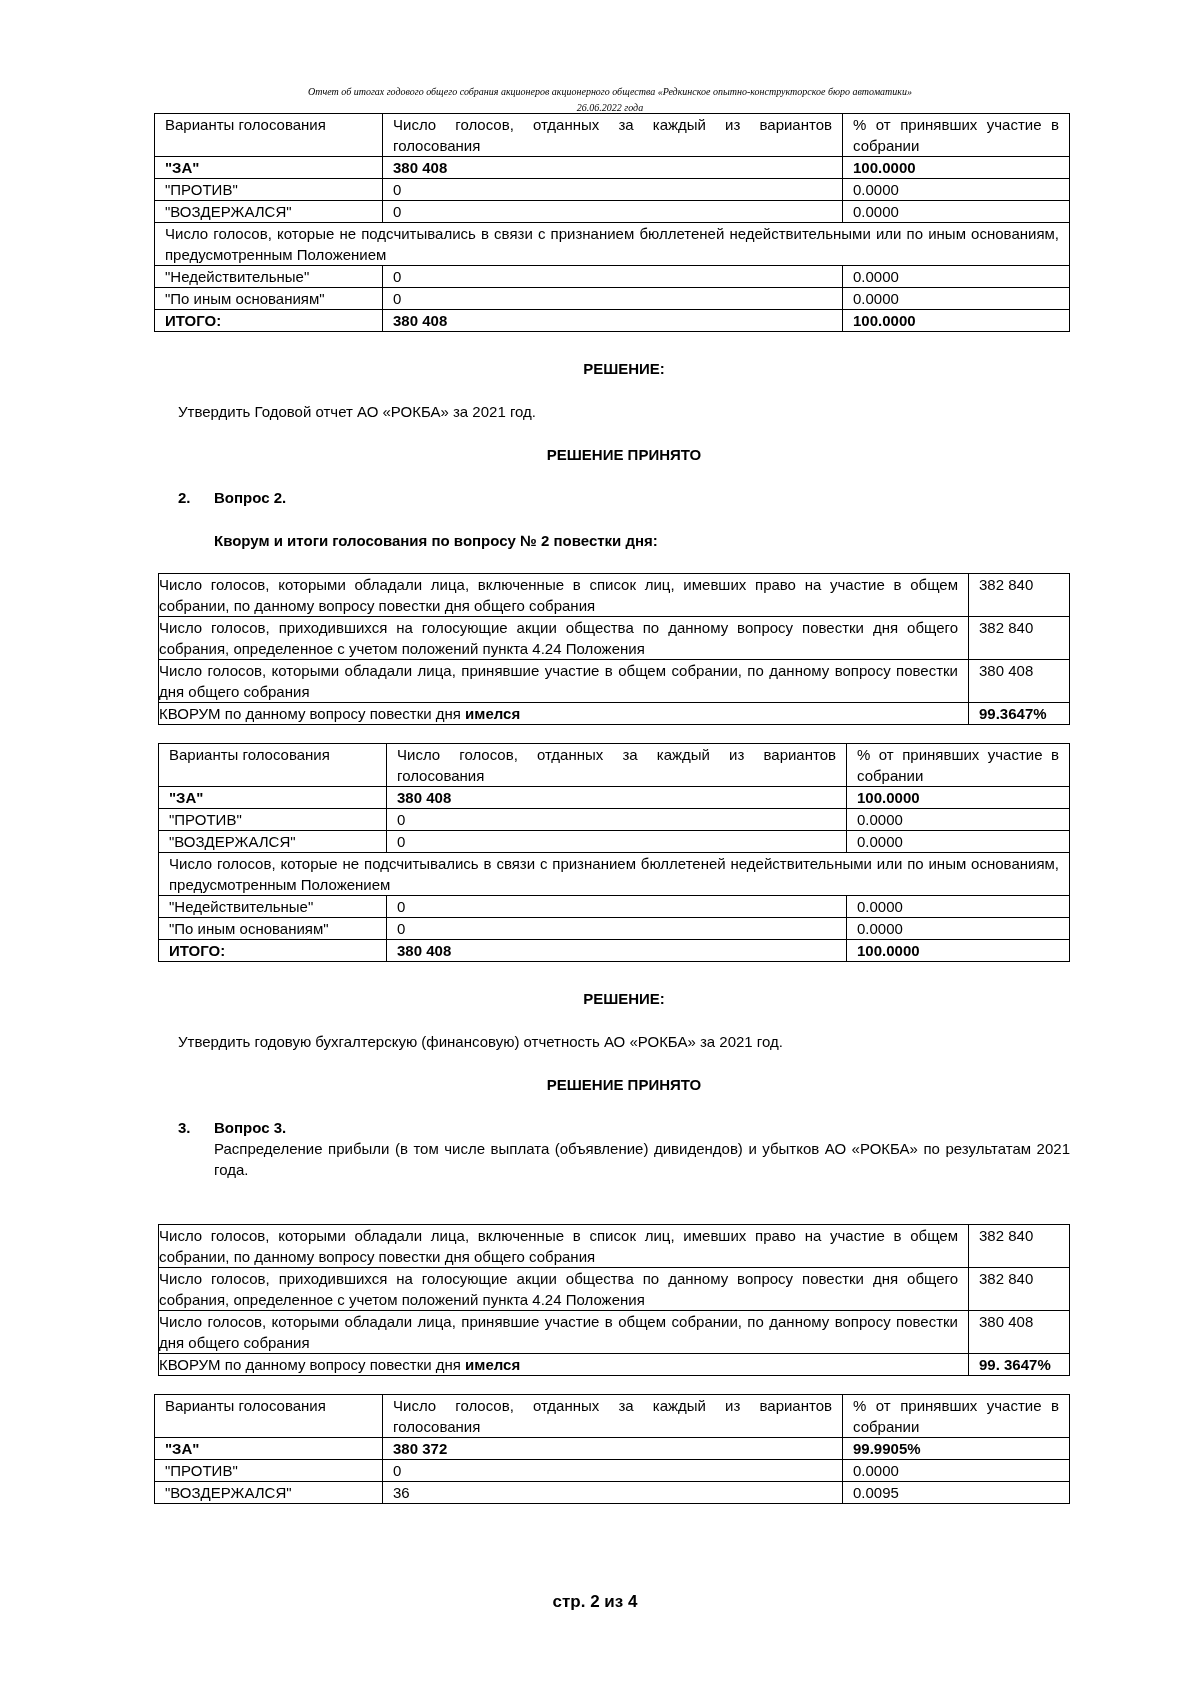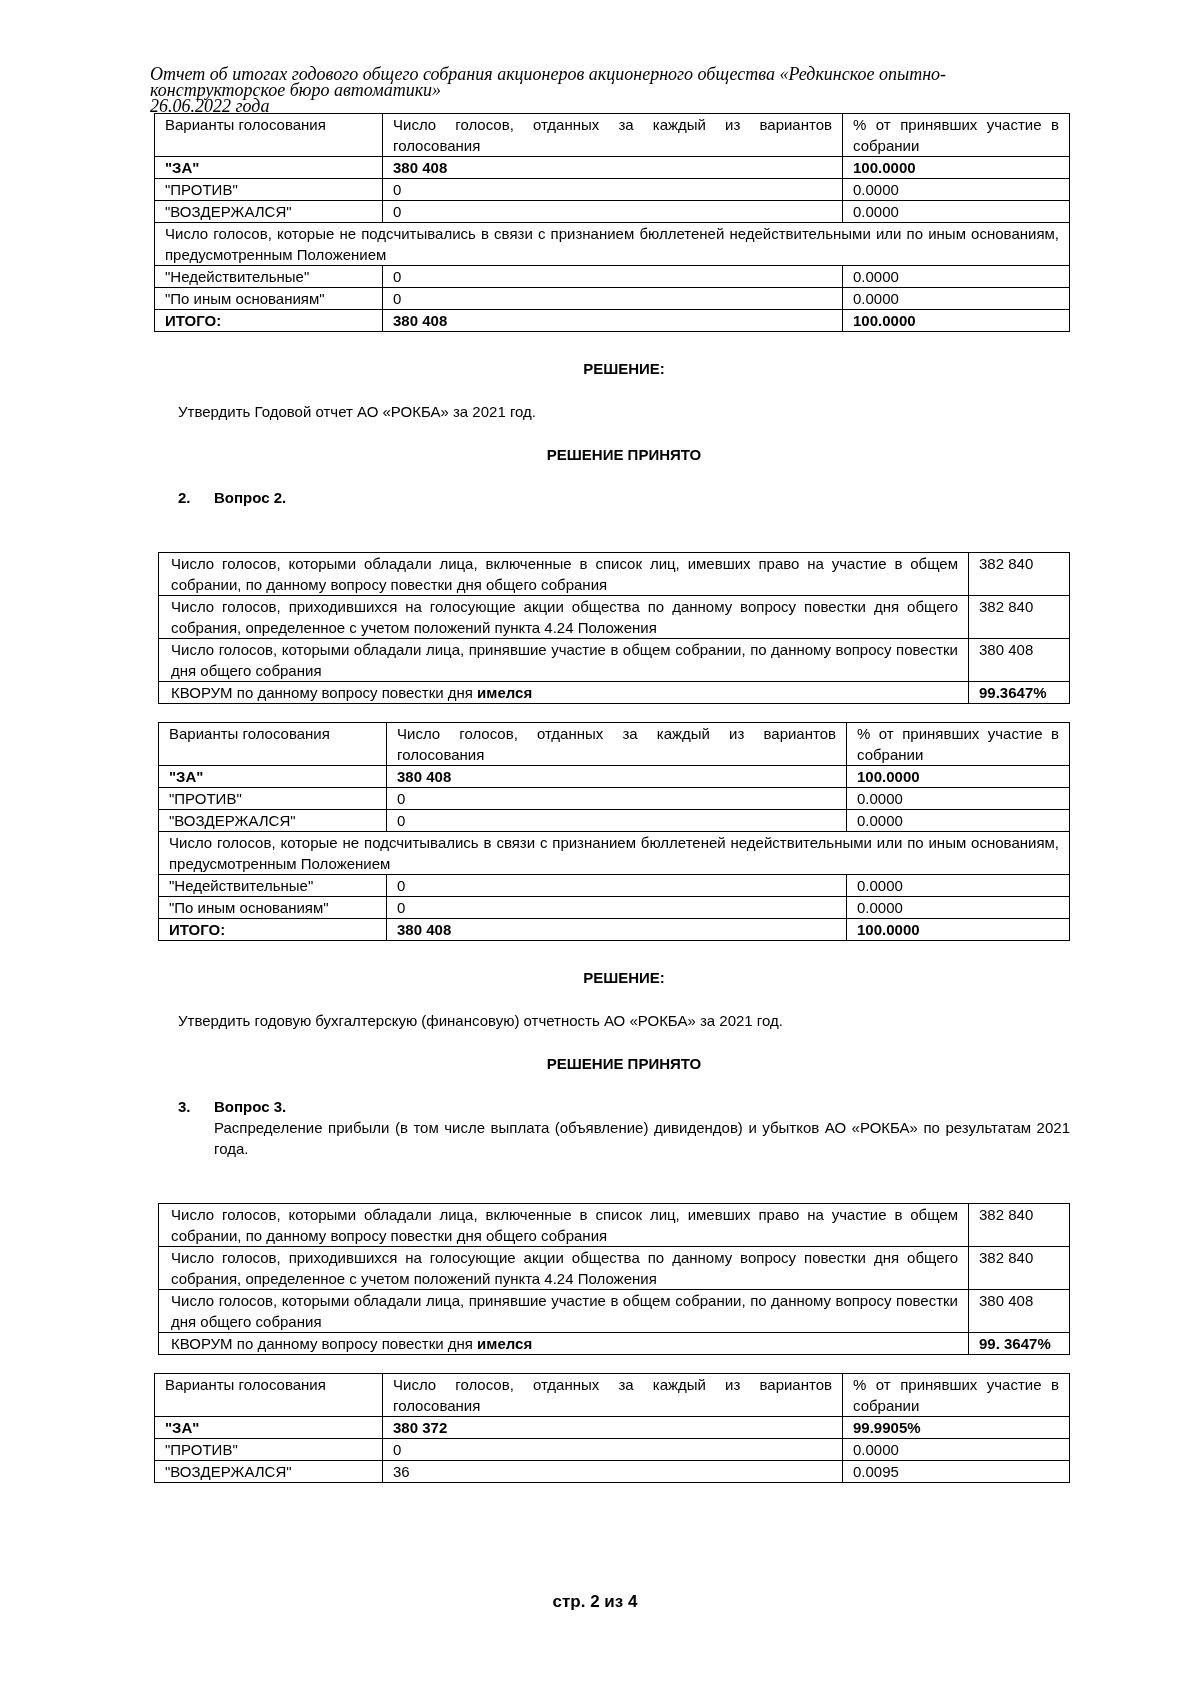--- a/index.html
+++ b/index.html
@@ -1,27 +1,27 @@
 <!DOCTYPE html>
 <html><head>
 <meta charset="utf-8">
 <style>
   html, body { margin: 0; padding: 0; background: #ffffff; }
   body { width: 1190px; height: 1683px; position: relative; overflow: hidden; color: #000; font-family: "Liberation Sans", sans-serif; }
   .page { position: absolute; left: 0; top: 0; width: 1190px; height: 1683px; }
-  .header { position: absolute; left: 150px; top: 66px; width: 920px; text-align: left; font-family: "Liberation Serif", serif; font-style: italic; font-size: 18px; line-height: 16px; }
+  .header { position: absolute; left: 150px; top: 84px; width: 920px; text-align: center; font-family: "Liberation Serif", serif; font-style: italic; font-size: 10px; line-height: 16px; }
   .content { position: absolute; left: 158px; top: 113px; width: 912px; font-size: 15px; line-height: 21px; }
   table { border-collapse: collapse; width: 100%; table-layout: fixed; font-size: 15px; line-height: 21px; }
   td { border: 1.5px solid #000; padding: 0 10px; vertical-align: top; }
   .b { font-weight: bold; }
   .vt col.c1 { width: 228px; }
   .vt col.c2 { width: 460px; }
   .just-last-left { text-align: justify; }
   .q col.c1 { width: 810px; }
-  .ind { padding-left: 12px; }
+  .ind { padding-left: 0; }
   .sec-label { font-weight: bold; margin: 0; padding-left: 20px; text-align: center; }
   .plain { margin: 0; padding-left: 20px; }
   .qhead { margin: 0; padding-left: 20px; display: flex; }
   .qhead .num { width: 36px; font-weight: bold; }
   .qhead .ttl { font-weight: bold; }
   .qbody { margin: 0; padding-left: 56px; text-align: justify; }
   .quorum-title { margin: 0; padding-left: 56px; font-weight: bold; }
   .footer { position: absolute; left: 0; width: 1190px; top: 1592px; text-align: center; font-weight: bold; font-size: 17px; } .sp18 { height: 18px; } .sp22 { height: 22px; } .sp26 { height: 26px; }
   .t-wide { margin-left: -4px; width: calc(100% + 4px); }
 </style>
@@ -91,20 +91,21 @@
     <p class="plain">Утвердить Годовой отчет АО «РОКБА» за 2021 год.</p>
     <div class="sp22"></div>
     <p class="sec-label">РЕШЕНИЕ ПРИНЯТО</p>
     <div class="sp22"></div>
 
     <div class="qhead">
       <span class="num">2.</span>
       <span class="ttl">Вопрос 2.</span>
     </div>
     <div class="sp22"></div>
+    <p class="quorum-title">Кворум и итоги голосования по вопросу № 2 повестки дня:</p>
     <div class="sp22"></div>
 
     <table class="q">
       <colgroup>
           <col class="c1">
           <col class="c2">
         </colgroup>
       <tbody>
           <tr>
         <td class="just-last-left ind">Число голосов, которыми обладали лица, включенные в список лиц, имевших право на участие в общем собрании, по данному вопросу повестки дня общего собрания</td>

